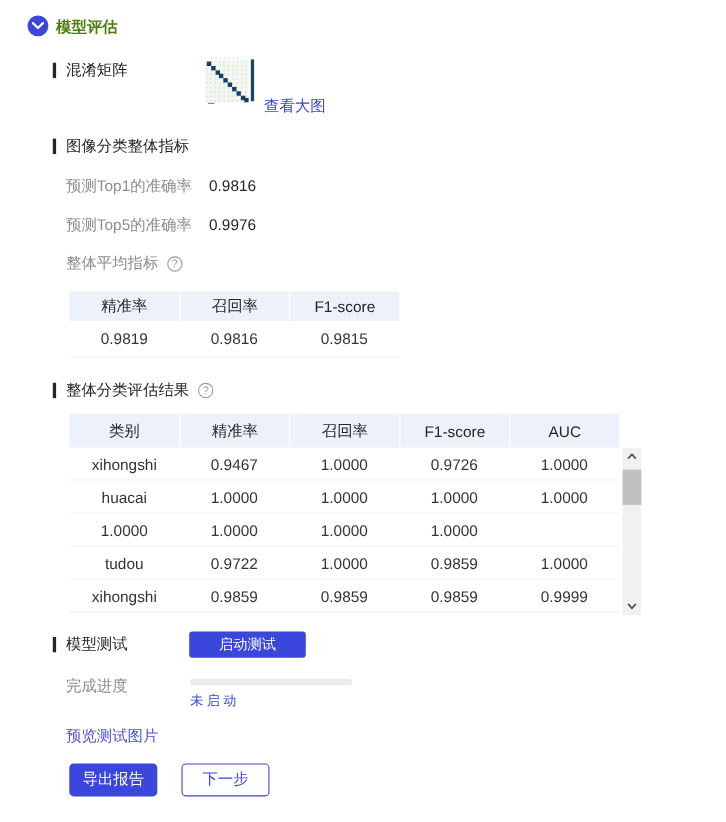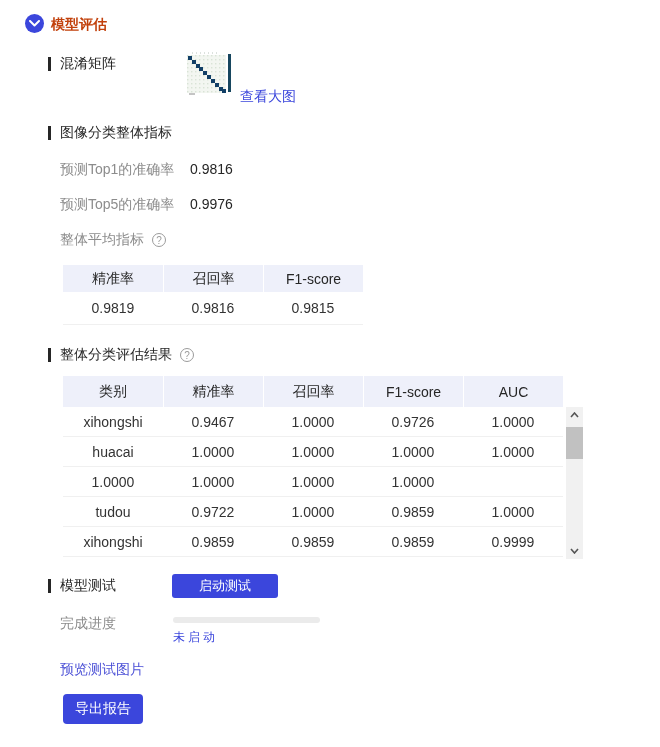--- a/index.html
+++ b/index.html
@@ -3,21 +3,21 @@
 <meta charset="utf-8">
 <style>
   * { margin:0; padding:0; box-sizing:border-box; }
   html,body { background:#fff; }
   body { font-family:"Liberation Sans","DejaVu Sans",sans-serif; }
   .page { position:relative; width:660px; height:747px; background:#fff; overflow:hidden; }
 
   
   .collapse-btn { position:absolute; left:25px; top:14px; width:19px; height:19px;
     border-radius:50%; background:#3B46DC; display:flex; align-items:center; justify-content:center; cursor:pointer; }
-  .page-title { position:absolute; left:51px; top:16px; font-size:14px; font-weight:bold; color:#c2410c; }
+  .page-title { position:absolute; left:51px; top:16px; font-size:14px; font-weight:bold; color:#4d7c0f; }
 
   
   .sec-title { position:absolute; display:flex; align-items:center; font-size:14px; color:#262626; }
   .sec-bar { width:3px; height:14px; background:#262626; margin-right:9px; }
 
   .help-icon { display:inline-flex; align-items:center; justify-content:center;
     width:14px; height:14px; border:1px solid #9b9b9b; border-radius:50%;
     font-size:10px; color:#9b9b9b; margin-left:8px; cursor:pointer; }
 
   
@@ -207,14 +207,15 @@
 
   <div class="metric-label" style="top:615px;">完成进度</div>
   <div class="progress-track">
     <div class="progress-fill" id="progress-fill" style="width: 0%;"></div>
   </div>
   <div class="progress-status">未启动</div>
 
   <div class="preview-link">预览测试图片</div>
 
   <button class="btn-primary export-btn">导出报告</button>
+  <button class="next-btn">下一步</button>
 
 </div>
 
 </body></html>

